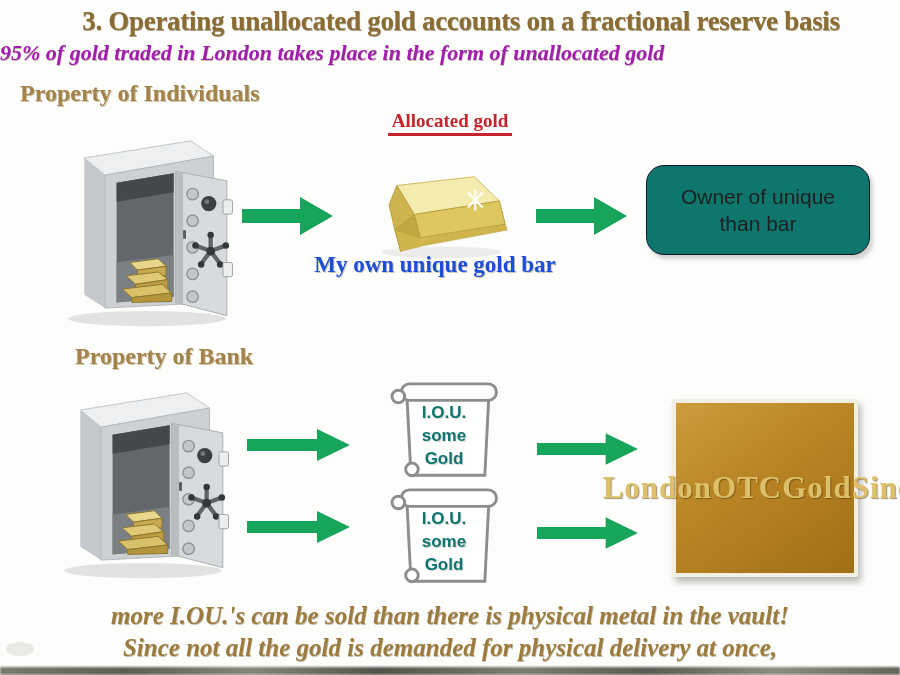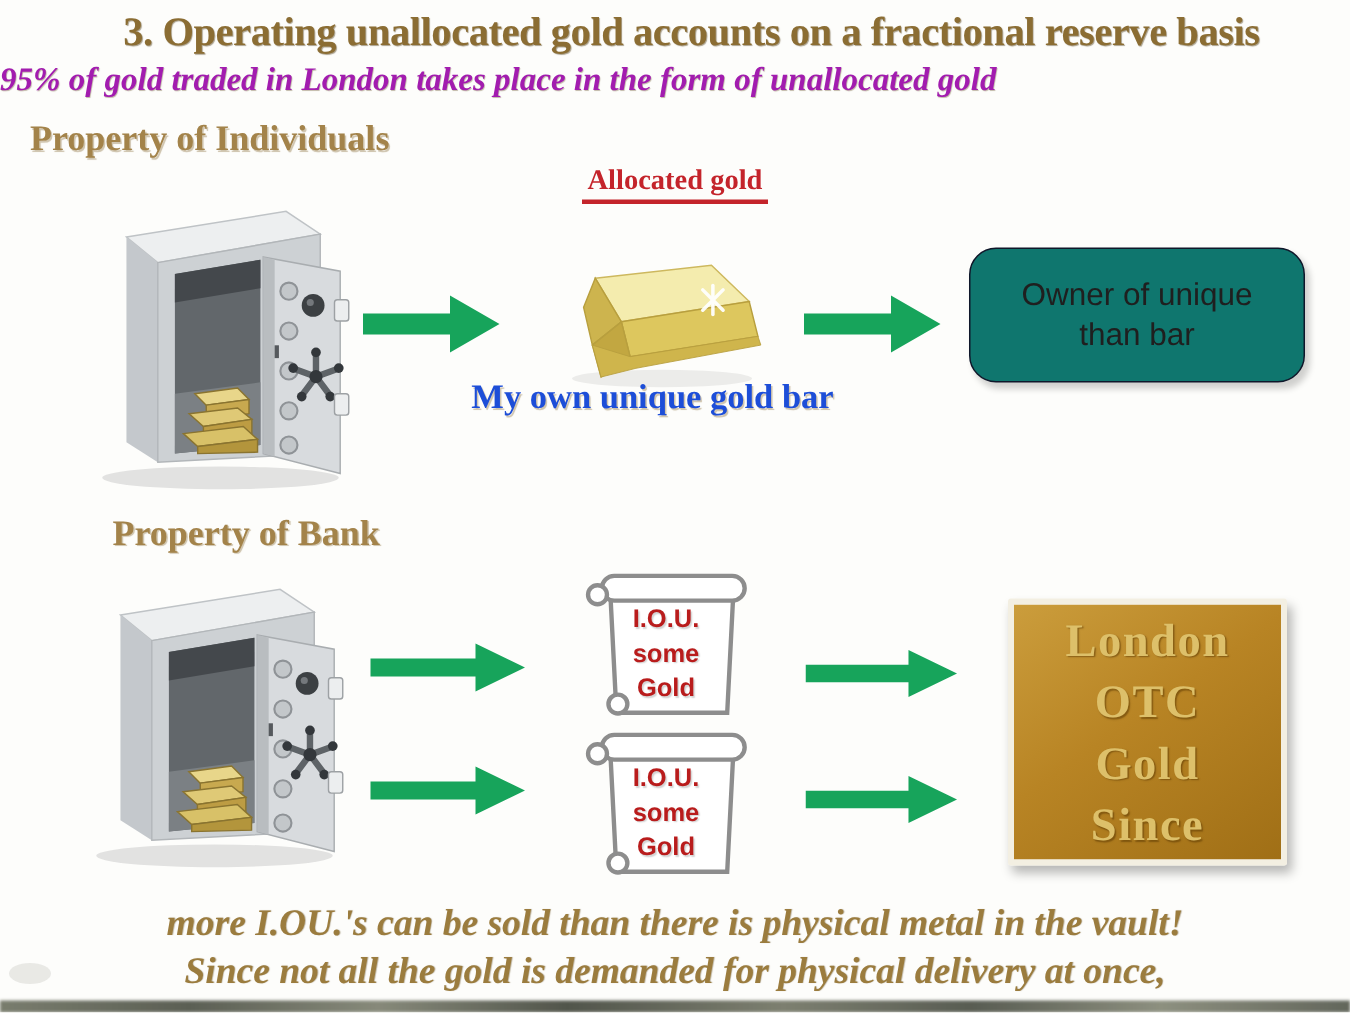--- a/index.html
+++ b/index.html
@@ -51,31 +51,31 @@
     display:flex;flex-direction:column;align-items:center;justify-content:center;
     font-family:"Liberation Sans", sans-serif;
     font-size:21px;color:#1f1f1f;line-height:1.3;text-align:center;
   }
   
   .market-box{
     left:672px;top:399px;width:178px;height:170px;
     background:linear-gradient(145deg,#cb9d3c 0%,#b88424 45%,#a06f16 100%);
     border:4px solid #f3efe2;border-radius:2px;
     box-shadow:3px 5px 7px rgba(0,0,0,.28);
-    display:flex;flex-direction:column;align-items:center;justify-content:center;
+    display:flex;flex-direction:row;align-items:center;justify-content:center;
     font-size:31px;font-weight:bold;letter-spacing:1px;
     color:#ddc06a;line-height:1.33;text-align:center;
     text-shadow:1px 1px 1px rgba(90,55,0,.55);
   }
   
   .scroll{width:118px;height:102px;}
   .scroll-text{
     left:0;top:22px;width:118px;text-align:center;
     font-family:"Liberation Sans", sans-serif;
-    font-size:17px;font-weight:bold;color:#b91c1c;line-height:1.35;
+    font-size:17px;font-weight:bold;color:#0f766e;line-height:1.35;
     text-shadow:1px 1px 1px rgba(0,0,0,.18);
   }
   
   .arrow-svg polygon{fill:#17a45b;}
   
   .bottom-strip{
     left:0;top:667px;width:900px;height:8px;
     background:linear-gradient(to right,#6b6f5e,#4a4e42 14%,#7a7d6c 28%,#3f4338 42%,#6f7261 58%,#474b40 72%,#818472 86%,#52564a);
     filter:blur(1.2px);opacity:.9;
   }

